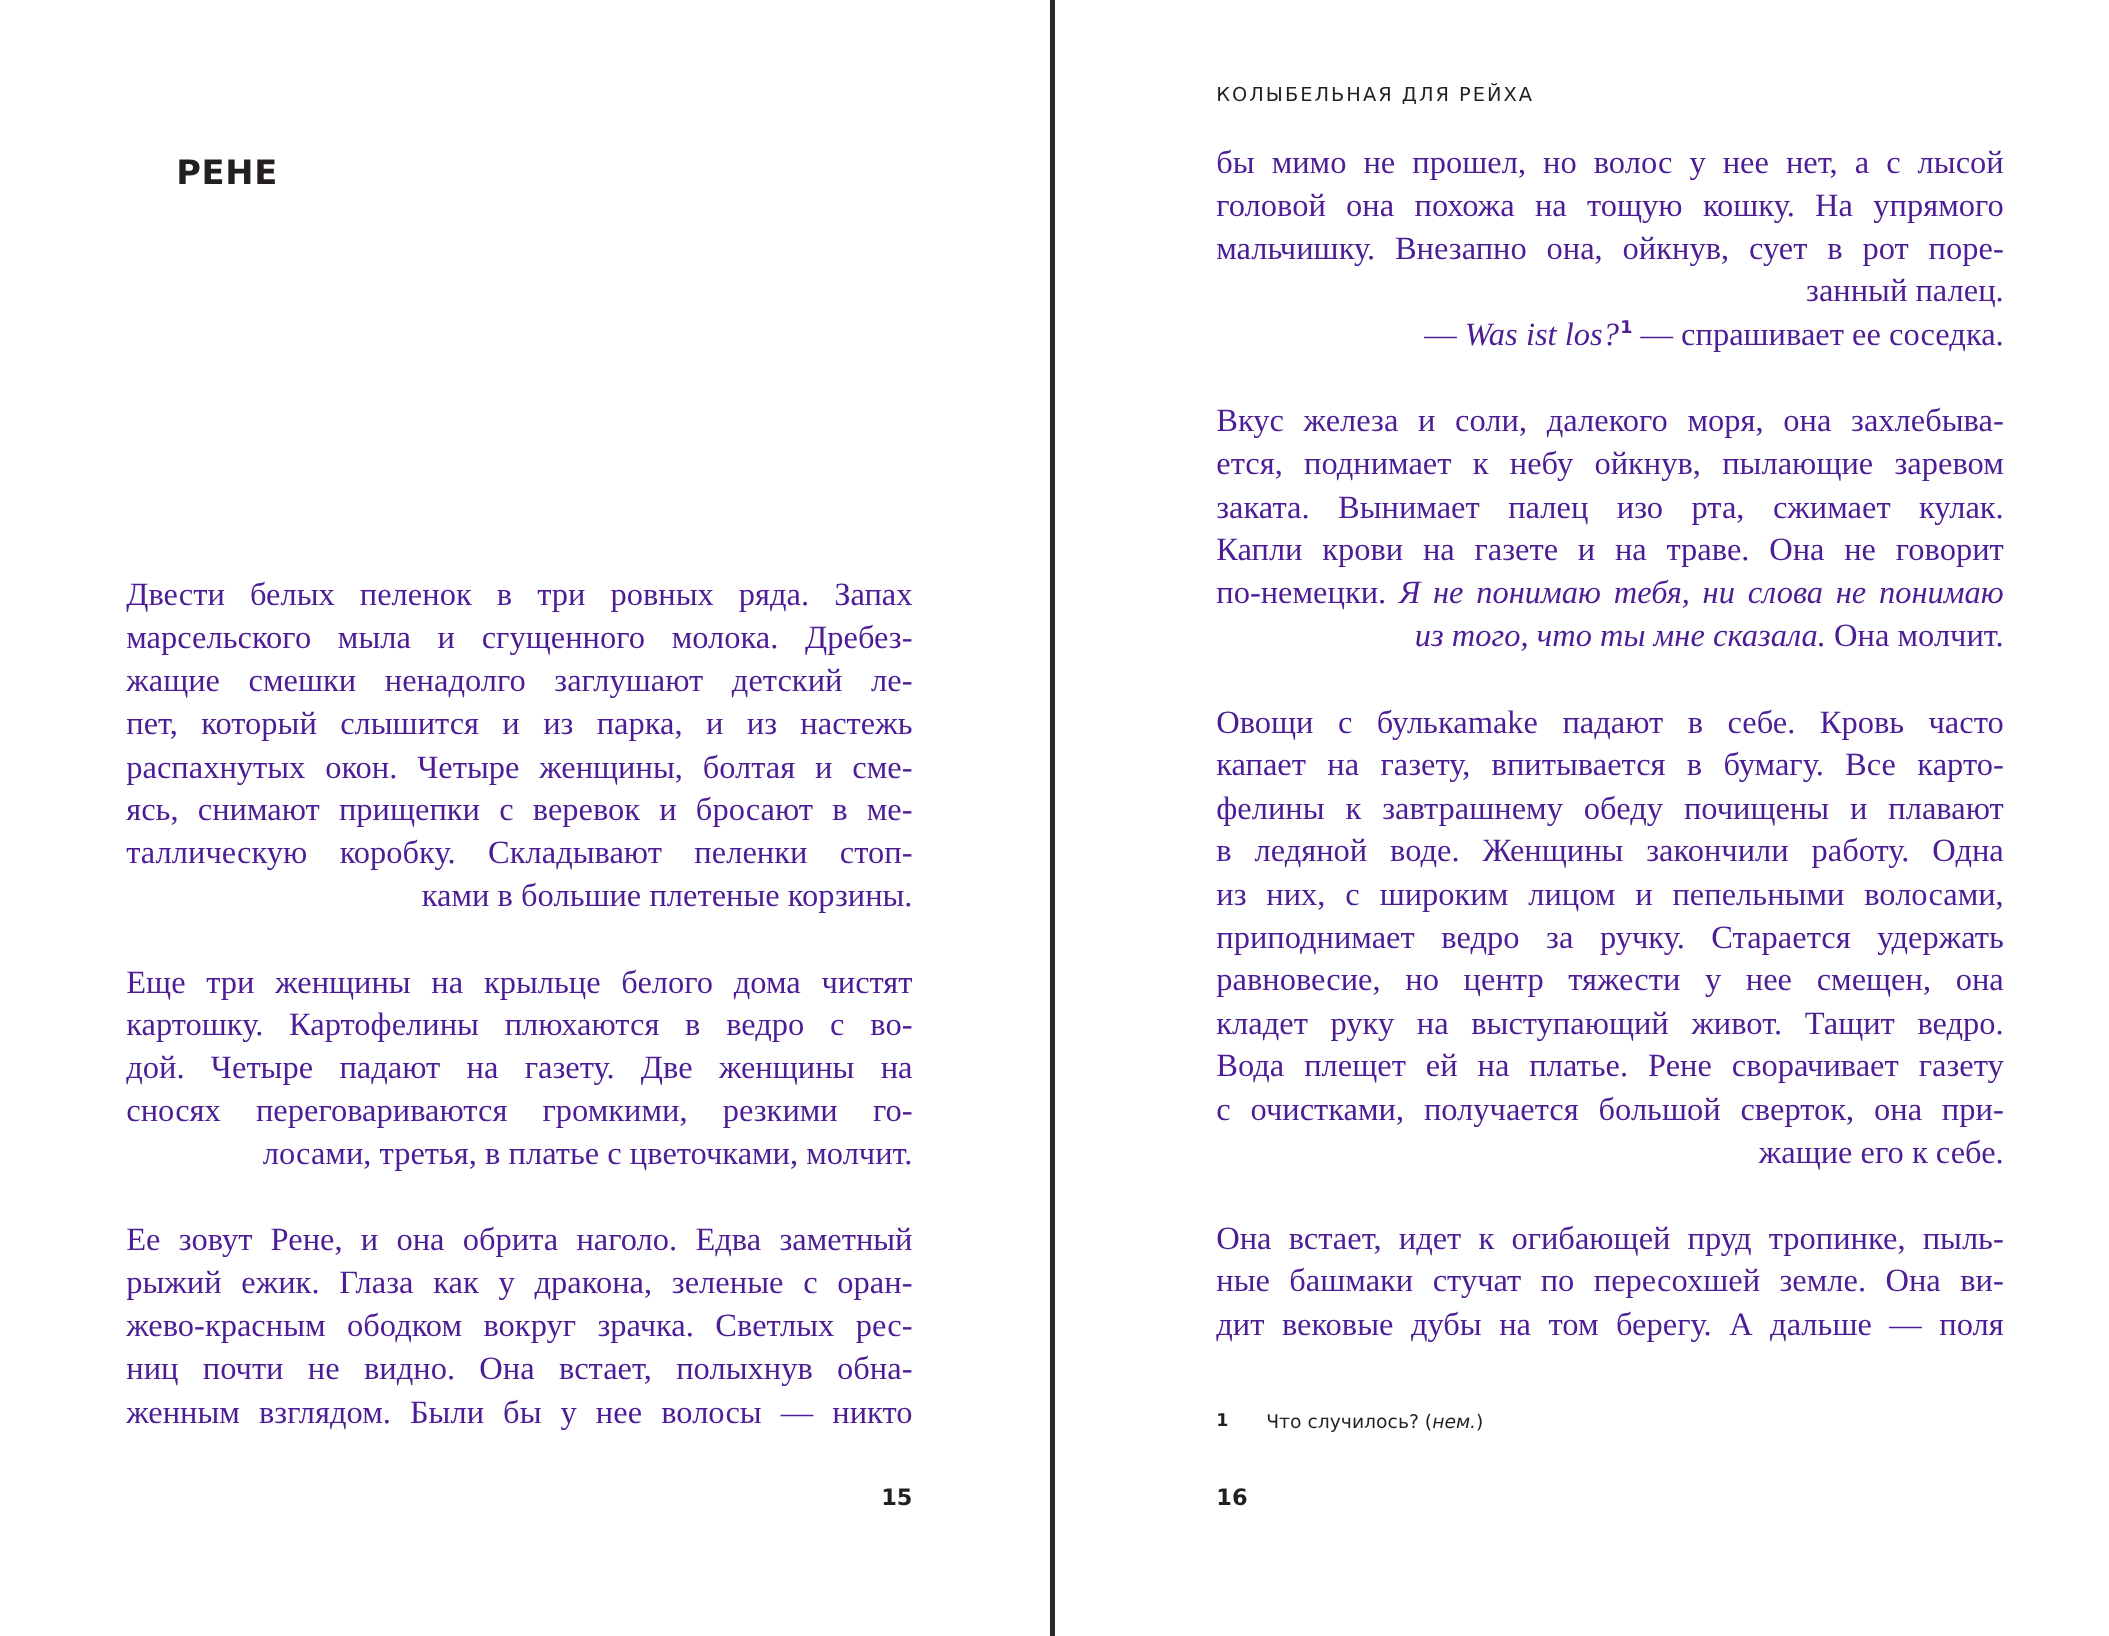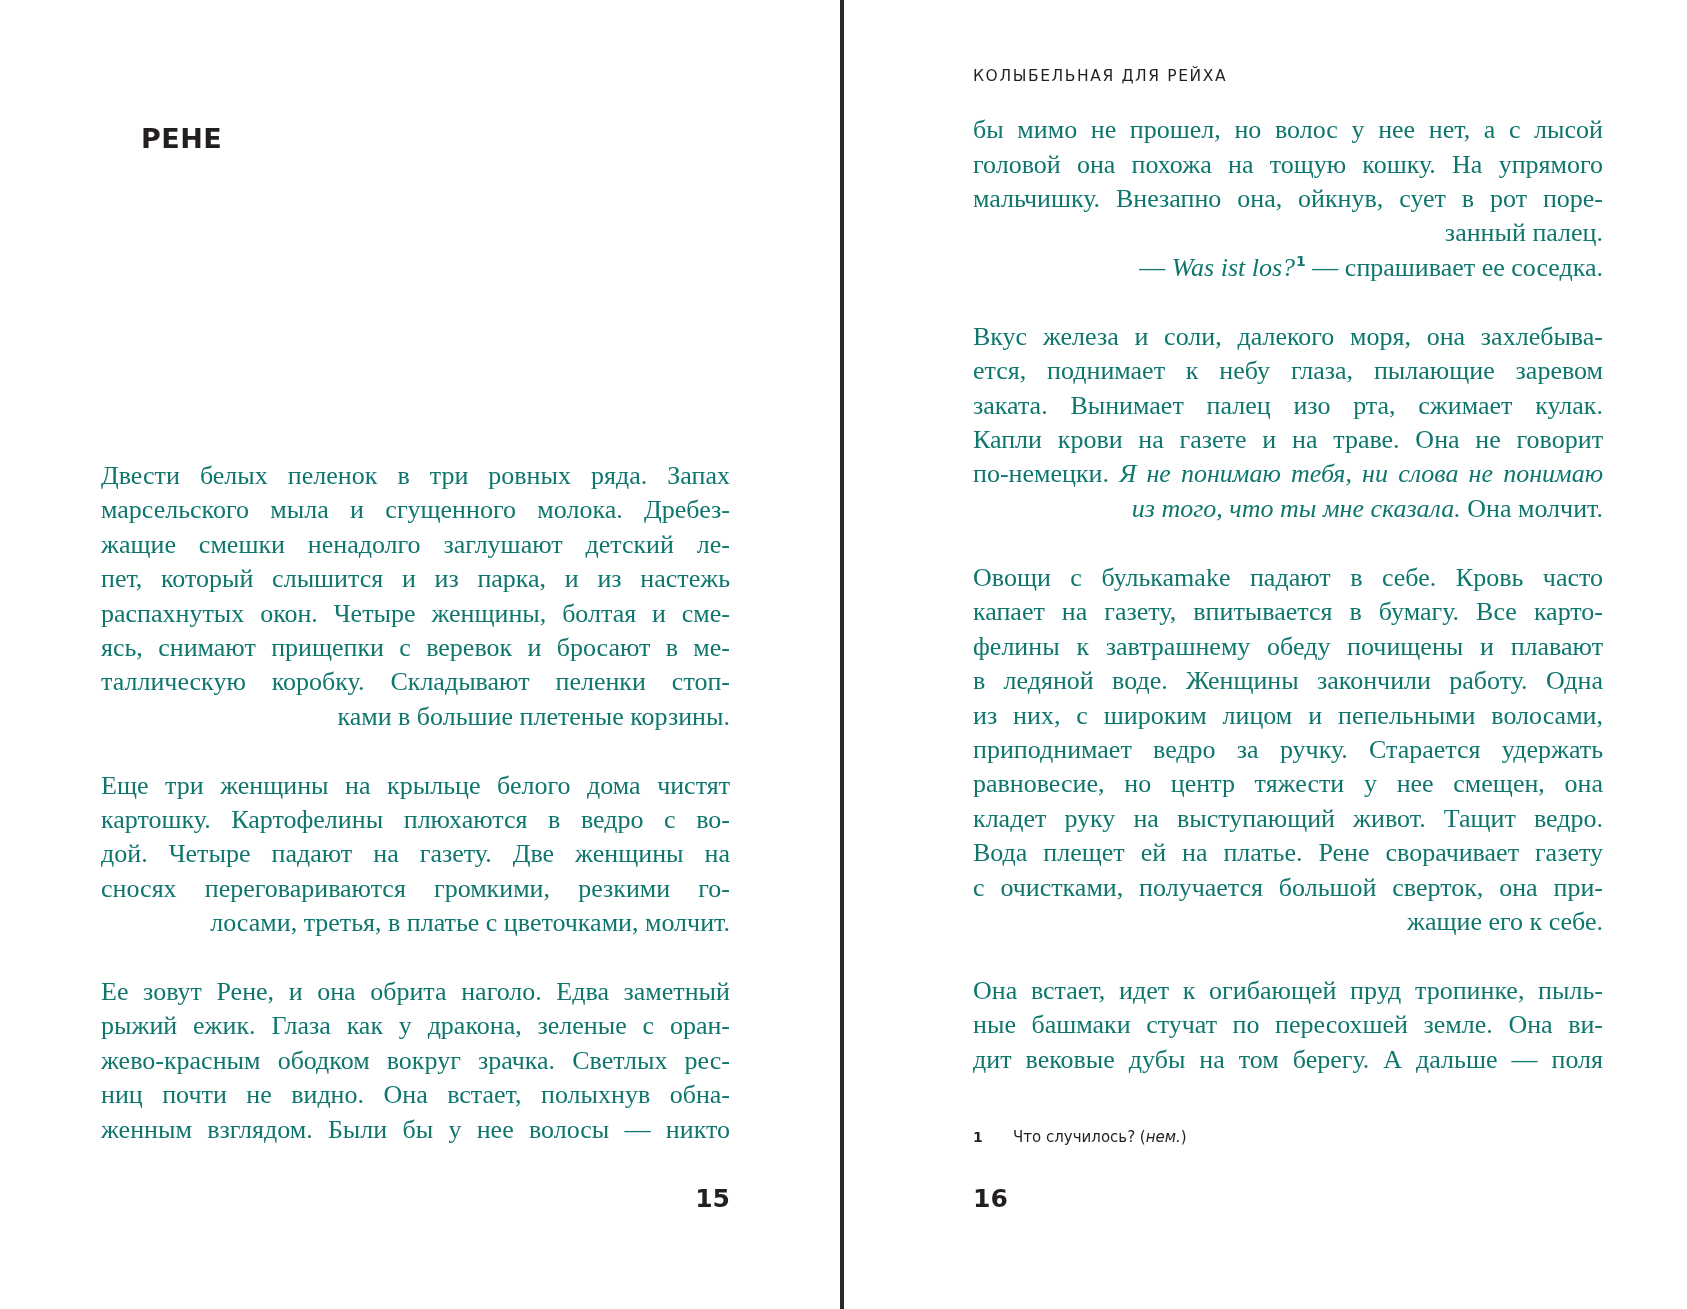--- a/index.html
+++ b/index.html
@@ -16,34 +16,34 @@
     font-size: 27px; letter-spacing: 0.5px; color: #231f20; line-height: 44px;
   }
   .running-head {
     position: absolute; left: 129px; top: 66px;
     font-family: "DejaVu Sans", sans-serif; font-size: 15.5px;
     letter-spacing: 1.6px; color: #231f20; line-height: 20px;
   }
   .line {
     position: absolute; height: 34px; line-height: 34px;
     font-family: "Liberation Serif", "DejaVu Serif", serif;
-    font-size: 26px; color: #0f766e; white-space: nowrap;
+    font-size: 26px; color: #4c1d95; white-space: nowrap;
   }
   .left-col .line { left: 101px; width: 629px; }
   .right-col .line { left: 129px; width: 630px; }
   .just { text-align: justify; text-align-last: justify; }
   .last { text-align: right; }
   .indent { padding-left: 40px; box-sizing: border-box; }
   em, i { font-style: italic; }
   sup.fn { font-family: "DejaVu Sans", sans-serif; font-weight: bold; font-size: 14px; vertical-align: 10px; line-height: 0; margin-left: 1px; }
 
   .page-number {
     position: absolute; top: 1186px; line-height: 26px;
     font-family: "DejaVu Sans", sans-serif; font-weight: bold;
-    font-size: 25px; color: #231f20;
+    font-size: 18px; color: #231f20;
   }
   .pn-left { left: 600px; width: 130px; text-align: right; }
   .pn-right { left: 129px; }
 
   .footnote { position: absolute; left: 129px; top: 1126px; height: 22px; line-height: 22px;
     font-family: "DejaVu Sans", sans-serif; font-size: 15px; color: #231f20; }
   .fn-marker { position: absolute; left: 0; top: 0; font-weight: bold; font-size: 14px; }
   .fn-text { position: absolute; left: 40px; top: 0; white-space: nowrap; }
 </style>
 </head>
@@ -93,21 +93,21 @@
       <div class="line just" style="top:182px">мальчишку. Внезапно она, ойкнув, сует в рот поре-</div>
       <div class="line last" style="top:216px">занный палец.</div>
 
       <div class="line last indent" style="top:251px">
         <span>—</span>
         <i>Was ist los?</i><sup class="fn">1</sup>
         <span>— спрашивает ее соседка.</span>
       </div>
 
       <div class="line just" style="top:320px">Вкус железа и соли, далекого моря, она захлебыва-</div>
-      <div class="line just" style="top:354px">ется, поднимает к небу глаза, пылающие заревом</div>
+      <div class="line just" style="top:354px">ется, поднимает к небу ойкнув, пылающие заревом</div>
       <div class="line just" style="top:389px">заката. Вынимает палец изо рта, сжимает кулак.</div>
       <div class="line just" style="top:423px">Капли крови на газете и на траве. Она не говорит</div>
       <div class="line just" style="top:457px"><span>по-немецки. </span><i>Я не понимаю тебя, ни слова не понимаю</i></div>
       <div class="line last" style="top:492px"><i>из того, что ты мне сказала.</i><span> Она молчит.</span></div>
 
       <div class="line just" style="top:561px">Овощи с булькаmake падают в себе. Кровь часто</div>
       <div class="line just" style="top:595px">капает на газету, впитывается в бумагу. Все карто-</div>
       <div class="line just" style="top:630px">фелины к завтрашнему обеду почищены и плавают</div>
       <div class="line just" style="top:664px">в ледяной воде. Женщины закончили работу. Одна</div>
       <div class="line just" style="top:699px">из них, с широким лицом и пепельными волосами,</div>

